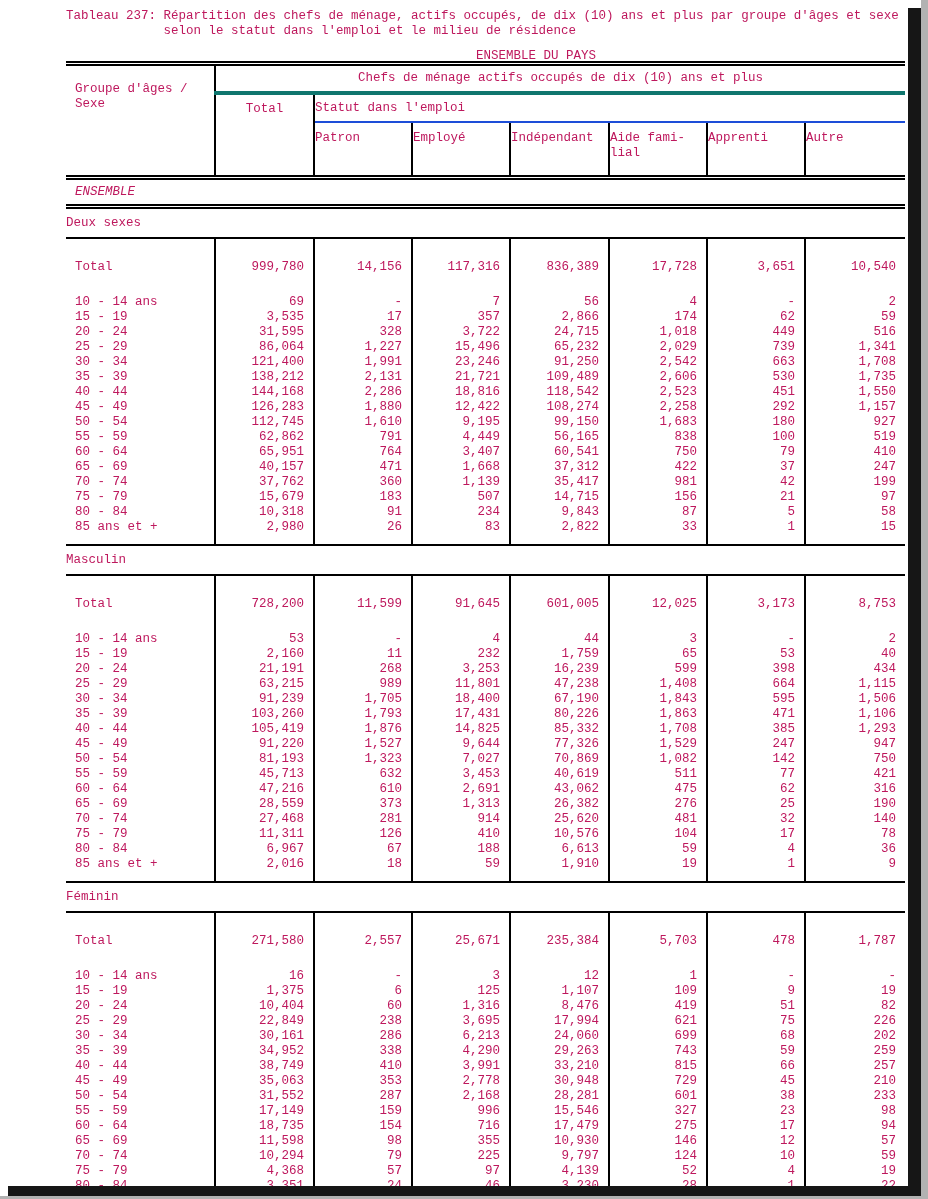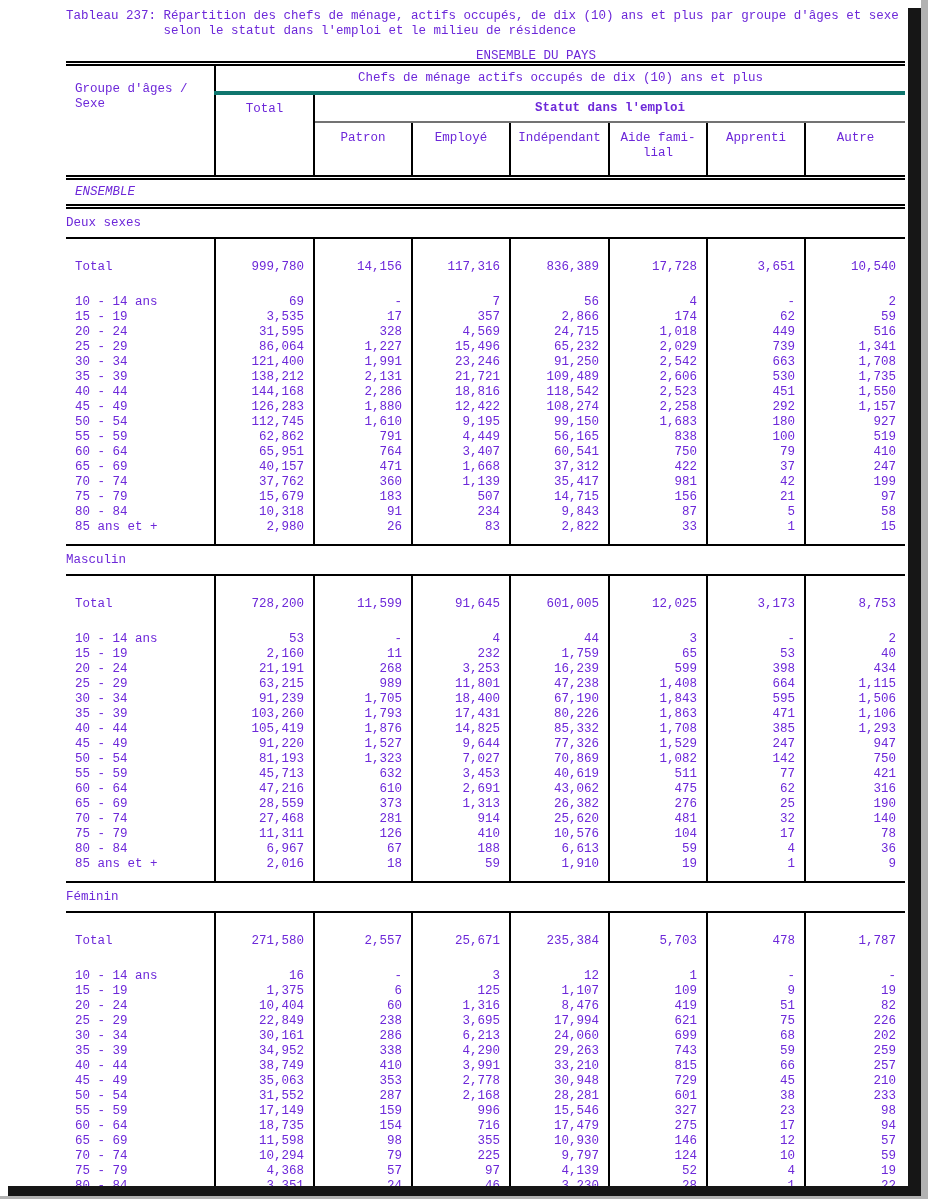--- a/index.html
+++ b/index.html
@@ -1,39 +1,39 @@
 <!DOCTYPE html>
 <html><head>
 <meta charset="utf-8">
 <style>
   html,body { margin:0; padding:0; background:#fff; }
   .page {
     position:relative; width:928px; height:1199px; background:#ffffff;
     font-family:"Liberation Mono","DejaVu Sans Mono",monospace;
-    font-size:12.5px; line-height:15px; color:#6d28d9; overflow:hidden;
+    font-size:12.5px; line-height:15px; color:#be185d; overflow:hidden;
   }
   
   .title-block { position:absolute; left:66px; top:9px; width:844px; }
   .title-row { display:flex; }
   .title-label { white-space:pre; flex:0 0 auto; }
   .title-text { white-space:pre-line; flex:1 1 auto; }
   .region-line { margin-left:100px; width:740px; text-align:center; margin-top:10px; }
   
   .table-wrap { position:absolute; left:66px; top:61px; }
   table { border-collapse:collapse; table-layout:fixed; width:839px; }
   td { padding:0; margin:0; vertical-align:middle; overflow:hidden; white-space:pre-line; }
   .th-corner { border-top:5px double #000; border-bottom:5px double #000; vertical-align:top;
                padding:16px 0 0 9px; text-align:left; font-weight:normal; }
   .th-span   { border-top:5px double #000; border-left:2px solid #000; border-bottom:4px solid #0f766e;
                text-align:center; height:25px; font-weight:normal; }
   .th-total  { border-left:2px solid #000; border-right:2px solid #000; border-bottom:5px double #000;
                vertical-align:top; text-align:center; padding-top:7px; font-weight:normal; }
-  .th-statut { border-bottom:2px solid #737373; text-align:center; height:26px; font-weight:bold; }
+  .th-statut { border-bottom:2px solid #1d4ed8; text-align:left; height:26px; font-weight:normal; }
   .th-status { border-left:2px solid #000; border-bottom:5px double #000; vertical-align:top;
-               padding-top:8px; text-align:center; height:44px; font-weight:normal; }
+               padding-top:8px; text-align:left; height:44px; font-weight:normal; }
   .ensemble  { border-bottom:5px double #000; text-align:left; padding:5px 0 4px 9px; height:15px;font-style:italic; }
   .sec       { border-top:2px solid #000; border-bottom:2px solid #000; text-align:left; height:28px; }
   td.lbl     { padding-left:9px; text-align:left; }
   td.num     { text-align:right; padding-right:9px; border-left:2px solid #000; }
   tr.age-row td   { height:15px; }
   tr.total-row td { height:20px; }
   tr.sp-a td { height:18px; }
   tr.sp-b td { height:18px; }
   tr.sp-c td { height:9px; }
   
@@ -140,21 +140,21 @@
             <td class="num">357</td>
             <td class="num">2,866</td>
             <td class="num">174</td>
             <td class="num">62</td>
             <td class="num">59</td>
           </tr>
           <tr class="age-row">
             <td class="lbl">20 - 24</td>
             <td class="num">31,595</td>
             <td class="num">328</td>
-            <td class="num">4,569</td>
+            <td class="num">3,722</td>
             <td class="num">24,715</td>
             <td class="num">1,018</td>
             <td class="num">449</td>
             <td class="num">516</td>
           </tr>
           <tr class="age-row">
             <td class="lbl">25 - 29</td>
             <td class="num">86,064</td>
             <td class="num">1,227</td>
             <td class="num">15,496</td>

